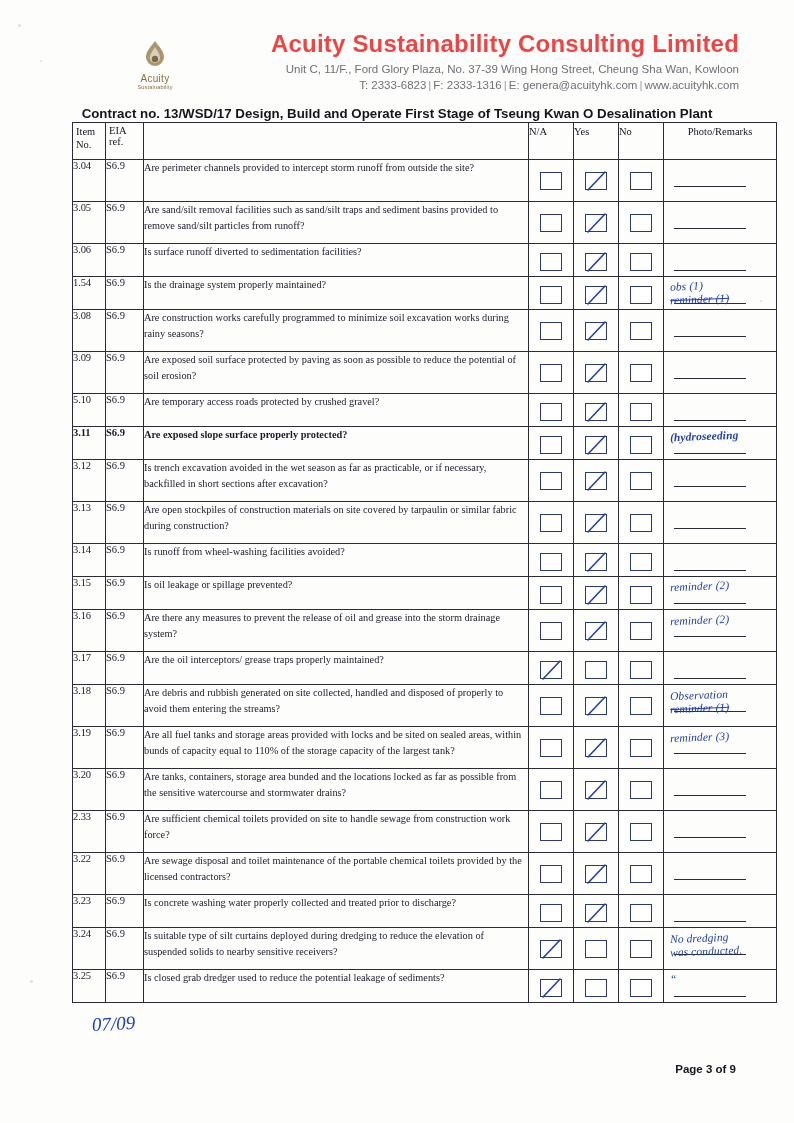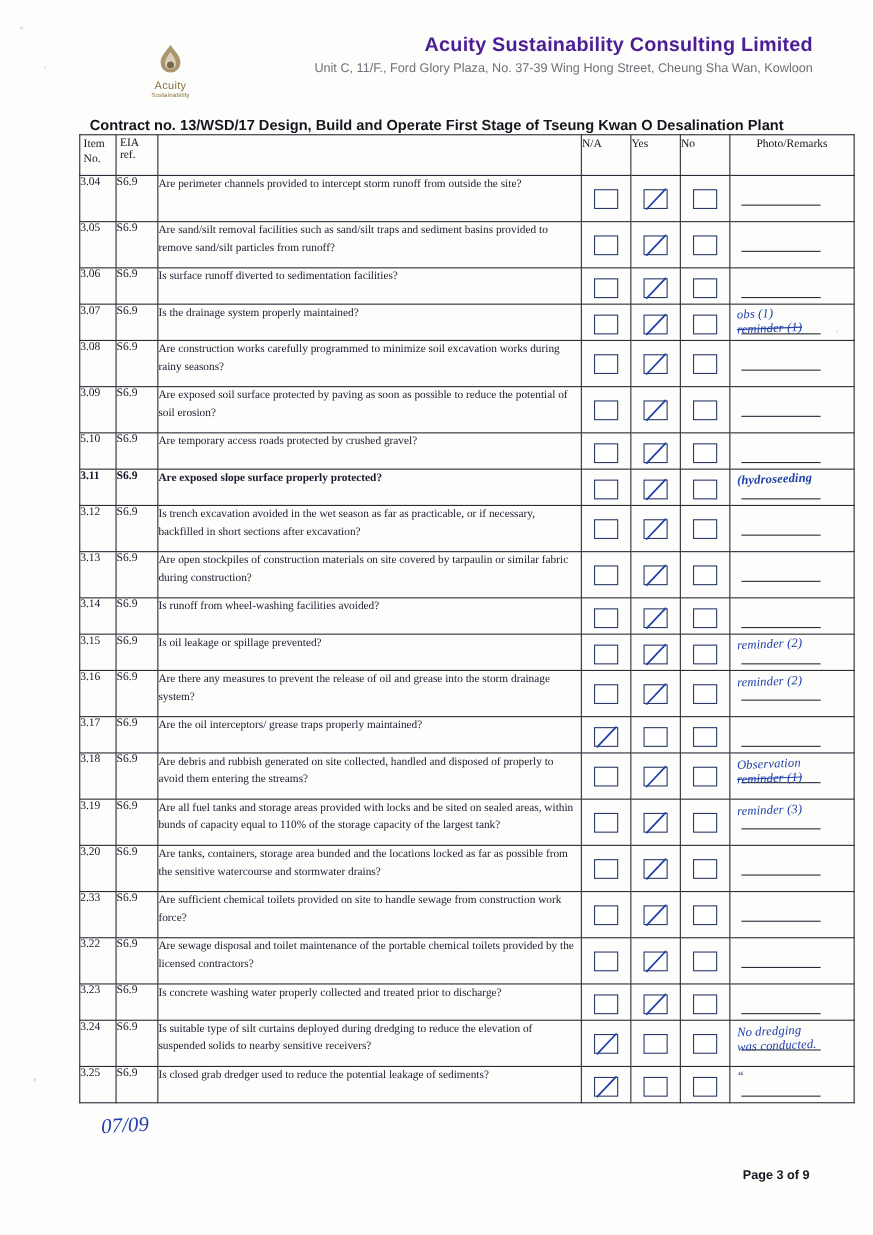--- a/index.html
+++ b/index.html
@@ -58,22 +58,22 @@
   .company-block {
     position: absolute;
     left: 200px;
     right: 55px;
     top: 0;
     text-align: right;
   }
   .company-name {
     font-family: "Liberation Sans", sans-serif;
     font-weight: bold;
-    font-size: 18px;
-    color: #4c1d95;
+    font-size: 24px;
+    color: #ef4444;
     letter-spacing: .2px;
   }
   .company-addr {
     font-family: "Liberation Sans", sans-serif;
     font-size: 11.5px;
     color: #6f6f78;
     margin-top: 5px;
   }
   .company-contact {
     font-family: "Liberation Sans", sans-serif;
@@ -250,20 +250,23 @@
           <path d="M17 9 C14 14 12 16 12 20 a5 5 0 0 0 10 0 c0-4-2-6-5-11 z" fill="#ffffff" opacity="0.55"></path>
           <circle cx="17" cy="21" r="3.2" fill="#7d6a42"></circle>
         </svg>
       </div>
       <div class="logo-name">Acuity</div>
       <div class="logo-sub">Sustainability</div>
     </div>
     <div class="company-block">
       <div class="company-name">Acuity Sustainability Consulting Limited</div>
       <div class="company-addr">Unit C, 11/F., Ford Glory Plaza, No. 37-39 Wing Hong Street, Cheung Sha Wan, Kowloon</div>
+      <div class="company-contact">
+        <span>T: 2333-6823</span><span class="sep">|</span><span>F: 2333-1316</span><span class="sep">|</span><span>E: genera@acuityhk.com</span><span class="sep">|</span><span>www.acuityhk.com</span>
+      </div>
     </div>
   </div>
 
   <div class="contract-title">Contract no.  13/WSD/17 Design, Build and Operate First Stage of Tseung Kwan O Desalination Plant</div>
 
   <div class="tbl-wrap">
     <table class="checklist">
       <colgroup>
         <col class="c-item">
           <col class="c-eia">
@@ -325,21 +328,21 @@
                   <svg width="26" height="26" viewBox="0 0 26 26">
                     <path d="M4 21 L21 3" stroke="#2140a8" stroke-width="1.6" fill="none" stroke-linecap="round"></path>
                   </svg>
                 </span></span></td>
             <td class="box-cell"><span class="box" style="margin-top:9px"></span></td>
             <td class="rem-cell">
               <span class="rem-line"></span>
             </td>
           </tr>
           <tr style="height: 33px;">
-            <td class="item-cell"><span>3.07</span></td>
+            <td class="item-cell"><span>1.54</span></td>
             <td class="eia-cell"><span>S6.9</span></td>
             <td class="q-cell"><span>Is the drainage system properly maintained?</span></td>
             <td class="box-cell"><span class="box" style="margin-top:9px"></span></td>
             <td class="box-cell"><span class="box tick" style="margin-top:9px"><span class="stroke">
                   <svg width="26" height="26" viewBox="0 0 26 26">
                     <path d="M4 21 L21 3" stroke="#2140a8" stroke-width="1.6" fill="none" stroke-linecap="round"></path>
                   </svg>
                 </span></span></td>
             <td class="box-cell"><span class="box" style="margin-top:9px"></span></td>
             <td class="rem-cell">

